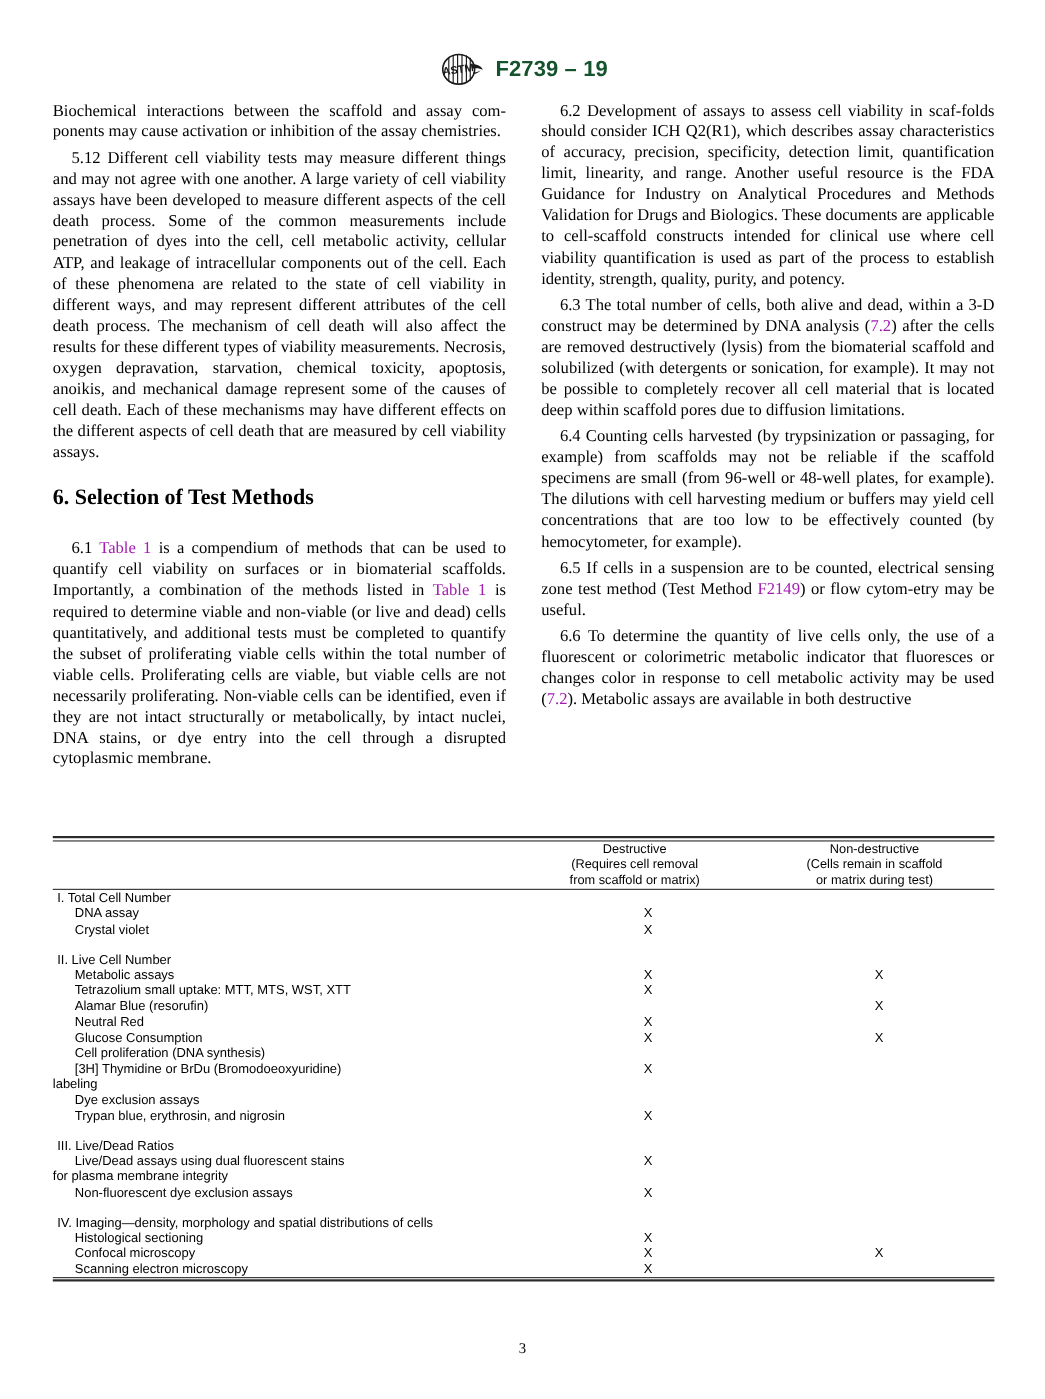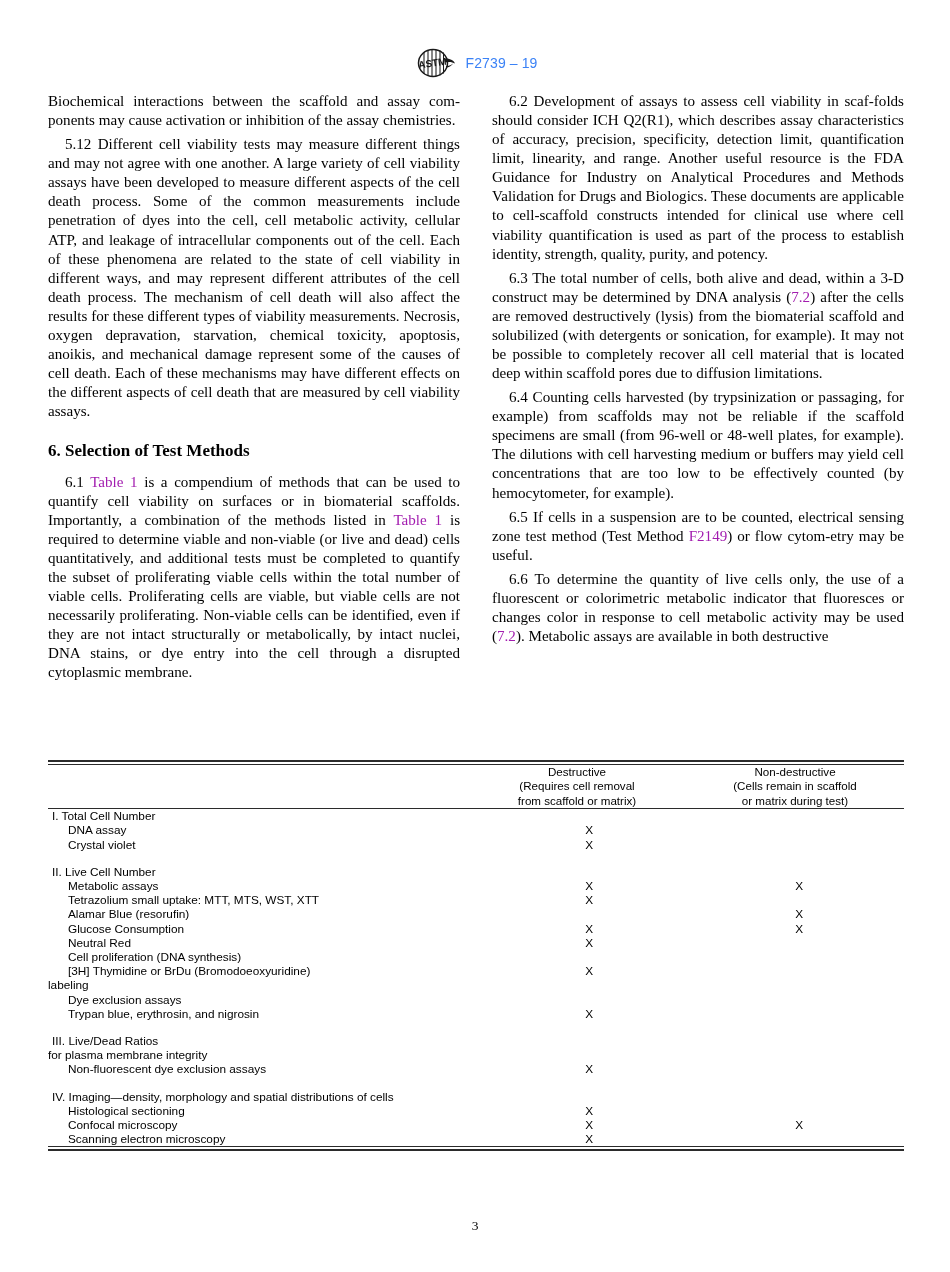--- a/index.html
+++ b/index.html
@@ -33,24 +33,24 @@
     justify-content: center;
     gap: 9px;
   }
   .astm-logo {
     width: 44px;
     height: 30px;
     display: block;
   }
   .doc-designation {
     font-family: "Liberation Sans", "DejaVu Sans", sans-serif;
-    font-weight: normal;
-    font-size: 14px;
+    font-weight: bold;
+    font-size: 20px;
     letter-spacing: 0.1px;
-    color: #3b82f6;
+    color: #14532d;
     white-space: nowrap;
   }
 
   
   .columns {
     position: absolute;
     top: 92px;
     left: 48px;
     width: 856px;
     display: flex;
@@ -67,22 +67,22 @@
     text-justify: inter-word;
     hyphens: manual;
   }
   p.body + p.body {
     margin-top: 5px;
   }
   p.indent {
     text-indent: 17px;
   }
   h2.section-head {
-    margin: 19px 0 11px 0;
-    font-size: 17px;
+    margin: 19px 0 25px 0;
+    font-size: 20px;
     font-weight: bold;
     line-height: 1.25;
     text-align: left;
   }
   .xref {
     color: #a21caf;
   }
 
   
   .table-wrap {
@@ -273,28 +273,28 @@
             <td class="c-label lvl-item">Tetrazolium small uptake: MTT, MTS, WST, XTT</td>
             <td class="c-dest mark">X</td>
             <td class="c-nondest mark"></td>
           </tr>
           <tr class="row">
             <td class="c-label lvl-item">Alamar Blue (resorufin)</td>
             <td class="c-dest mark"></td>
             <td class="c-nondest mark">X</td>
           </tr>
           <tr class="row">
+            <td class="c-label lvl-item">Neutral Red</td>
+            <td class="c-dest mark">X</td>
+            <td class="c-nondest mark"></td>
+          </tr>
+          <tr class="row">
             <td class="c-label lvl-item">Glucose Consumption</td>
             <td class="c-dest mark">X</td>
             <td class="c-nondest mark">X</td>
-          </tr>
-          <tr class="row">
-            <td class="c-label lvl-item">Neutral Red</td>
-            <td class="c-dest mark">X</td>
-            <td class="c-nondest mark"></td>
           </tr>
           <tr class="row">
             <td class="c-label lvl-item">Cell proliferation (DNA synthesis)</td>
             <td class="c-dest mark"></td>
             <td class="c-nondest mark"></td>
           </tr>
           <tr class="row">
             <td class="c-label lvl-item">[3H] Thymidine or BrDu (Bromodoeoxyuridine)</td>
             <td class="c-dest mark">X</td>
             <td class="c-nondest mark"></td>
@@ -316,20 +316,25 @@
           </tr>
           <tr class="spacer">
             <td colspan="3"></td>
           </tr>
           <tr class="row">
             <td class="c-label lvl-group">III. Live/Dead Ratios</td>
             <td class="c-dest mark"></td>
             <td class="c-nondest mark"></td>
           </tr>
           <tr class="row">
+            <td class="c-label lvl-item">Live/Dead assays using dual fluorescent stains</td>
+            <td class="c-dest mark">X</td>
+            <td class="c-nondest mark"></td>
+          </tr>
+          <tr class="row">
             <td class="c-label lvl-cont">for plasma membrane integrity</td>
             <td class="c-dest mark"></td>
             <td class="c-nondest mark"></td>
           </tr>
           <tr class="row">
             <td class="c-label lvl-item">Non-fluorescent dye exclusion assays</td>
             <td class="c-dest mark">X</td>
             <td class="c-nondest mark"></td>
           </tr>
           <tr class="spacer">

